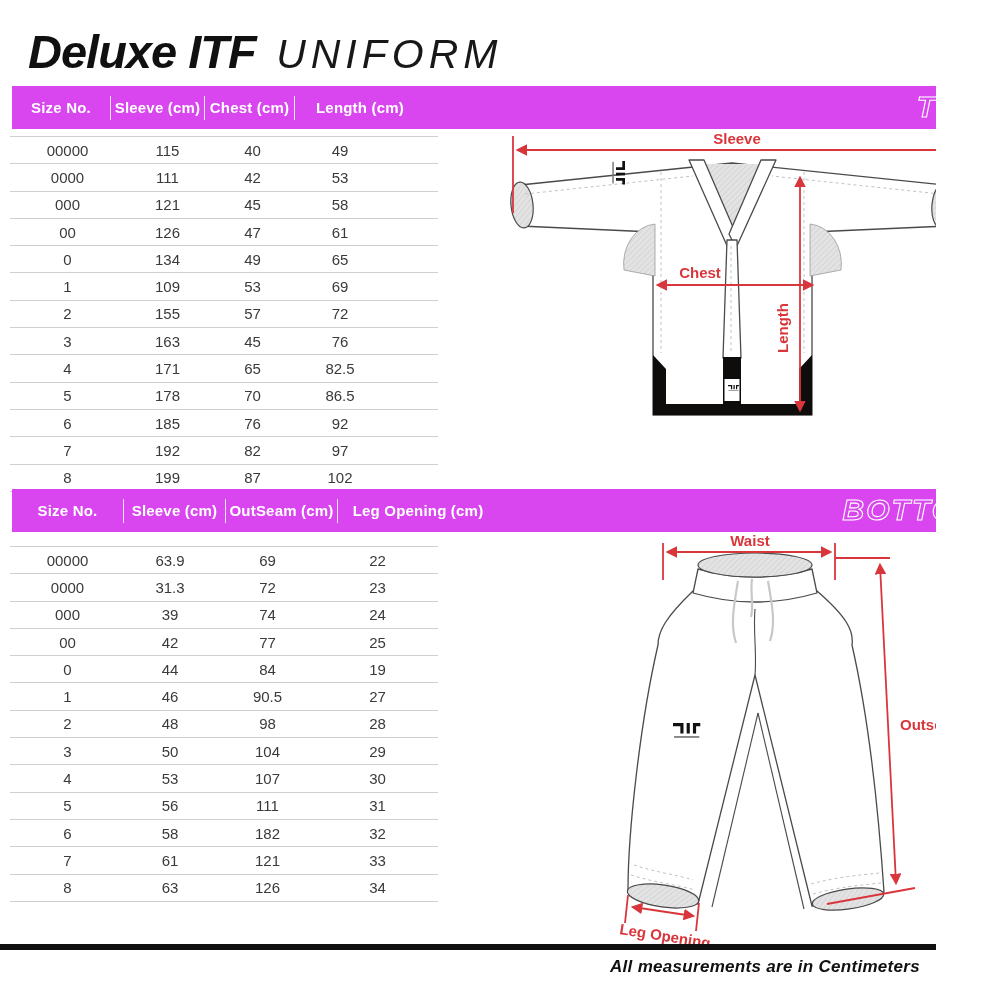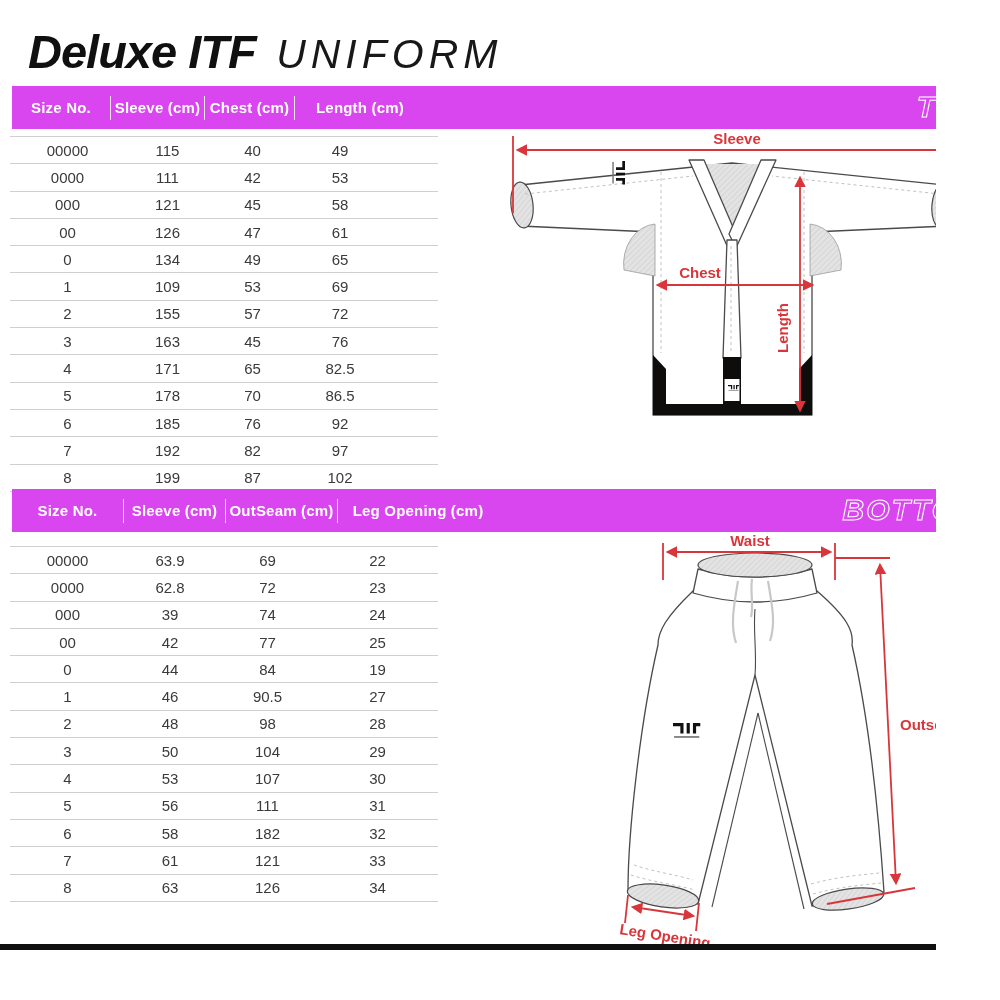--- a/index.html
+++ b/index.html
@@ -187,21 +187,21 @@
 
       <div class="trow">
         <span>00000</span>
         <span>63.9</span>
         <span>69</span>
         <span>22</span>
       </div>
 
       <div class="trow">
         <span>0000</span>
-        <span>62.8</span>
+        <span>31.3</span>
         <span>72</span>
         <span>23</span>
       </div>
 
       <div class="trow">
         <span>000</span>
         <span>39</span>
         <span>74</span>
         <span>24</span>
       </div>
@@ -377,14 +377,15 @@
     <path class="redline" marker-start="url(#arw)" marker-end="url(#arw)" d="M280,32 L296,350"></path>
     <path class="redline" d="M227,371 L315,355"></path>
     <text class="rlabel" x="300" y="197" text-anchor="start">Outseam</text>
     <path class="redline" d="M28,362 L25,390"></path>
     <path class="redline" d="M99,370 L96,398"></path>
     <path class="redline" marker-start="url(#arw)" marker-end="url(#arw)" d="M33,374 L93,383"></path>
     <text class="rlabel" transform="translate(19,401) rotate(9)" x="0" y="0" text-anchor="start">Leg Opening</text>
   </svg>
 
   <div class="footer-rule"></div>
+  <div class="footer-note">All measurements are in Centimeters</div>
 
 </div>
 
 </body></html>

